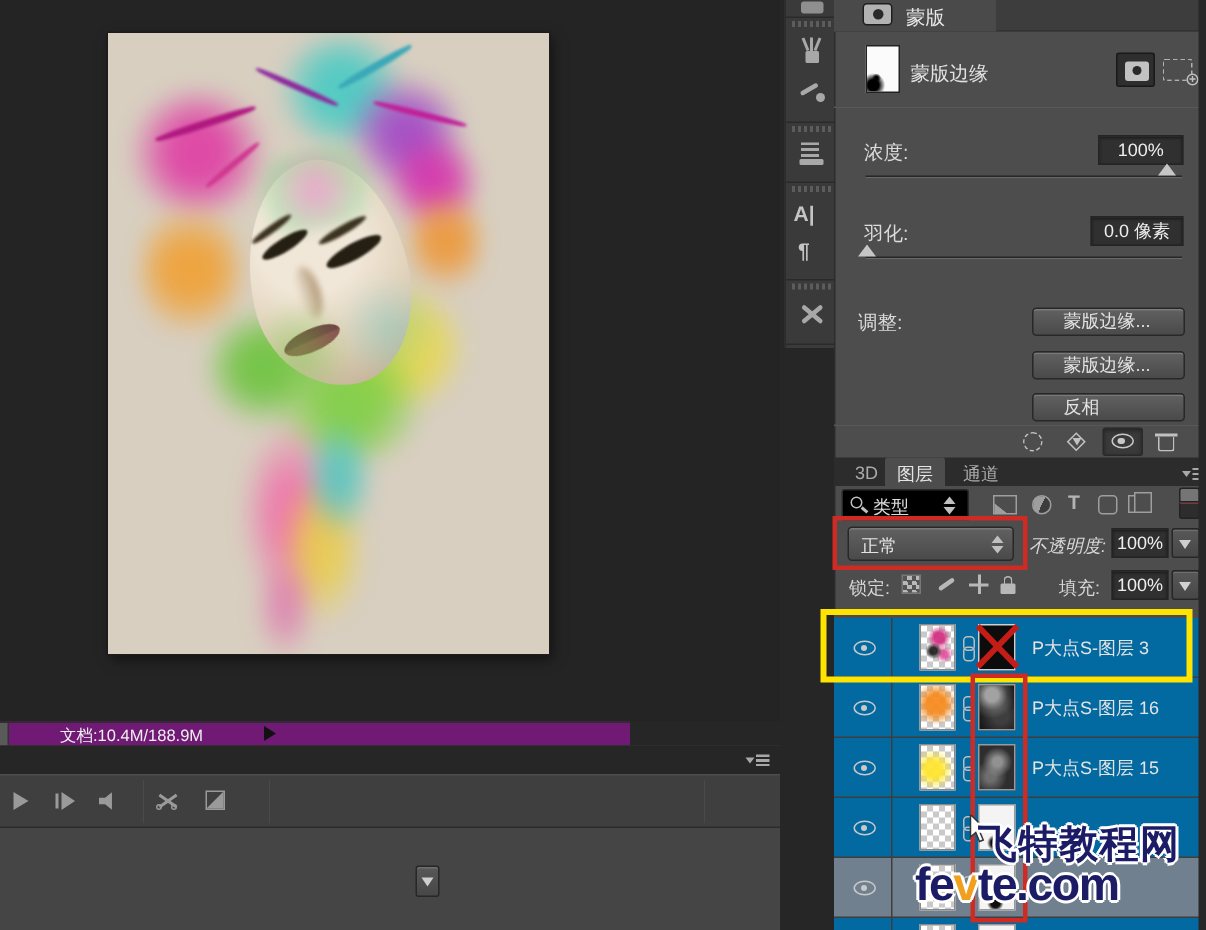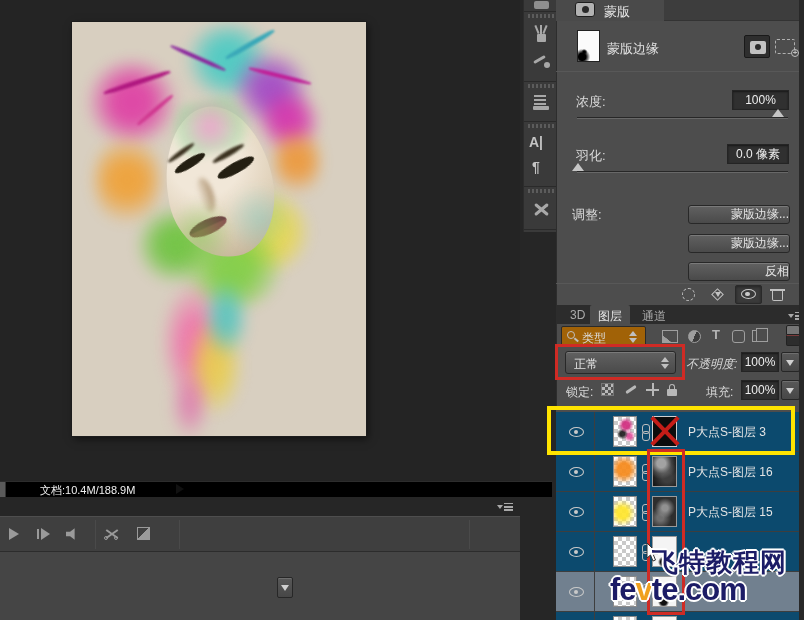--- a/index.html
+++ b/index.html
@@ -44,21 +44,21 @@
   .eyeR  { left:52px; top:60px; width:41px; height:11px; background:#241f12; transform:rotate(-17deg); border-radius:50%; filter:blur(.6px); }
   .browL { left:6px;  top:37px; width:32px; height:5px;  background:#3c3220; transform:rotate(-24deg); border-radius:50%; filter:blur(1px); }
   .browR { left:50px; top:47px; width:36px; height:6px;  background:#3c3220; transform:rotate(-18deg); border-radius:50%; filter:blur(1px); }
   .nose  { left:30px; top:68px; width:15px; height:36px; background:linear-gradient(90deg, transparent, #b09674); transform:rotate(-6deg); filter:blur(2px); border-radius:50%; }
   .lips  { left:13px; top:110px; width:40px; height:15px; background:linear-gradient(#6e3c44 45%, #8d4b52 55%); transform:rotate(-12deg); border-radius:50%; filter:blur(.5px); }
   .face-tint-g { left:-12px; top:88px; width:70px; height:72px; background:radial-gradient(circle, rgba(118,198,66,.5), transparent 70%); filter:blur(5px); }
   .face-tint-c { left:55px; top:80px; width:60px; height:80px; background:radial-gradient(circle, rgba(90,200,200,.35), transparent 70%); filter:blur(5px); }
   .face-tint-m { left:14px; top:-6px; width:84px; height:52px; background:radial-gradient(circle, rgba(226,70,184,.4), rgba(110,214,130,.35) 60%, transparent 80%); filter:blur(5px); }
 
   
-  #status-bar { left:0; top:481px; width:552px; height:16px; background:#000000; border-top:1px solid #2d2d2d; }
+  #status-bar { left:0; top:481px; width:420px; height:16px; background:#701a75; border-top:1px solid #2d2d2d; }
   #zoom-stub { left:0; top:0; width:6px; height:15px; background:#5a5a5a; border-right:1px solid #333; }
   #doc-info { left:40px; top:1px; font-size:11px; color:#f0f0f0; }
   #status-flyout { left:176px; top:2px; width:0; height:0; border-top:5px solid transparent; border-bottom:5px solid transparent; border-left:8px solid #111; }
 
   
   #timeline { left:0; top:497px; width:520px; height:123px; background:#454545; }
   #tl-tabstrip { left:0; top:0; width:520px; height:19px; background:#262626; }
   .panel-menu { width:16px; height:10px; }
   .panel-menu .tri { position:absolute; left:0; top:3px; width:0; height:0; border-left:3px solid transparent; border-right:3px solid transparent; border-top:4px solid #a8a8a8; }
   .panel-menu .lines { position:absolute; left:7px; top:1px; width:9px; height:8px;
@@ -120,38 +120,38 @@
   #badge-mask { left:744px; top:35px; width:26px; height:23px; background:#2e2e2e; border:1px solid #191919; border-radius:2px; }
   #badge-mask i { position:absolute; left:5px; top:4.5px; width:16px; height:13px; background:#c2c2c2; border-radius:2px; }
   #badge-mask i b { position:absolute; left:5px; top:3.5px; width:6px; height:6px; background:#2a2a2a; border-radius:50%; }
   #badge-vector { left:775px; top:39px; width:20px; height:15px; border:1px dashed #b0b0b0; border-radius:2px; }
   #badge-vector b { position:absolute; right:-5px; bottom:-4px; width:8px; height:8px; border-radius:50%; background:#4d4d4d; border:1px solid #c0c0c0; color:#c0c0c0; font-size:8px; line-height:6px; text-align:center; }
   .hdiv { position:absolute; left:556px; width:248px; height:1px; background:#3a3a3a; border-bottom:1px solid #585858; }
   .slider-label { font-size:13px; color:#dadada; }
   .value-box { background:#303030; border:1px solid #242424; box-shadow:inset 0 1px 2px rgba(0,0,0,.5); font-size:12px; color:#eee; text-align:center; }
   .slider-track { position:absolute; height:2px; background:#272727; border-bottom:1px solid #686868; }
   .slider-thumb { position:absolute; width:0; height:0; border-left:6px solid transparent; border-right:6px solid transparent; border-bottom:8px solid #c6c6c6; }
-  .ps-btn { background:linear-gradient(#616161,#4a4a4a); border:1px solid #282828; box-shadow:inset 0 1px 0 #7a7a7a; border-radius:3px; font-size:12px; color:#e4e4e4; text-align:right; }
+  .ps-btn { background:linear-gradient(#616161,#4a4a4a); border:1px solid #282828; box-shadow:inset 0 1px 0 #7a7a7a; border-radius:3px; font-size:12px; color:#e4e4e4; text-align:left;padding-left:20px; }
   #dash-circle { left:682px; top:288px; width:13px; height:13px; border:1px dashed #c2c2c2; border-radius:50%; }
   #apply-ic { left:711px; top:288px; width:14px; height:14px; }
   #apply-ic i { position:absolute; left:2px; top:2px; width:9px; height:9px; border:1.5px solid #c2c2c2; transform:rotate(45deg); }
   #apply-ic b { position:absolute; left:4px; top:4px; width:0; height:0; border-left:3px solid transparent; border-right:3px solid transparent; border-top:5px solid #c2c2c2; }
   #eye-btn { left:735px; top:285px; width:27px; height:19px; background:#3a3a3a; border:1px solid #292929; box-shadow:inset 0 1px 3px rgba(0,0,0,.4); border-radius:2px; }
   .eye { width:15px; height:10px; border:1.5px solid #cscsc; border:1.5px solid #c9c9c9; border-radius:50%; position:relative; }
   .eye::after { content:""; position:absolute; left:3.5px; top:1.5px; width:4.5px; height:4.5px; border-radius:50%; background:#c9c9c9; }
   #trash-ic { left:770px; top:287px; width:15px; height:15px; }
   #trash-ic i { position:absolute; left:2px; top:4px; width:11px; height:10px; border:1.5px solid #c2c2c2; border-top:none; border-radius:0 0 2px 2px; }
   #trash-ic b { position:absolute; left:0; top:2px; width:15px; height:2px; background:#c2c2c2; }
 
   
   #layers-tabbar { left:556px; top:305px; width:248px; height:19px; background:#2c2c2c; }
   .ptab { position:absolute; top:0; height:19px; font-size:12px; color:#ababab; padding:3px 8px 0; }
   .ptab.active { background:#4d4d4d; color:#e4e4e4; border-radius:2px 2px 0 0; }
   #filter-row { left:556px; top:324px; width:248px; height:26px; }
-  #type-combo { position:absolute; left:5px; top:2px; width:85px; height:21px; background:#a16207; border:1px solid #2a2a2a; border-radius:2px 2px 0 0; }
+  #type-combo { position:absolute; left:5px; top:2px; width:85px; height:21px; background:#000000; border:1px solid #2a2a2a; border-radius:2px 2px 0 0; }
   .mag { position:absolute; left:5px; top:4px; width:8px; height:8px; border:1.5px solid #c0c0c0; border-radius:50%; }
   .mag::after { content:""; position:absolute; left:6px; top:7px; width:5px; height:1.5px; background:#c0c0c0; transform:rotate(40deg); }
   .updown { position:absolute; width:8px; height:12px; }
   .updown::before { content:""; position:absolute; left:0; top:0; border-left:4px solid transparent; border-right:4px solid transparent; border-bottom:5px solid #c0c0c0; }
   .updown::after { content:""; position:absolute; left:0; top:7px; border-left:4px solid transparent; border-right:4px solid transparent; border-top:5px solid #c0c0c0; }
   #type-label { position:absolute; left:20px; top:3px; font-size:12px; color:#dcdcdc; }
   .f-ic { position:absolute; top:6px; }
   #fi-pixel { left:106px; width:16px; height:13px; border:1px solid #9e9e9e; background:linear-gradient(to top right, #9e9e9e 28%, transparent 30%); }
   #fi-adj { left:132px; width:13px; height:13px; border-radius:50%; background:linear-gradient(115deg, #9e9e9e 50%, #3c3c3c 50%); border:1px solid #9e9e9e; }
   #fi-type { left:156px; top:3px; font-size:13px; font-weight:bold; color:#b4b4b4; }
@@ -173,21 +173,21 @@
   #lk-brush i { position:absolute; left:1px; top:5px; width:12px; height:3px; background:#b8b8b8; transform:rotate(-35deg); border-radius:2px; }
   #lk-move { left:45px; width:13px; height:13px; }
   #lk-move::before { content:""; position:absolute; left:5.5px; top:0; width:2px; height:13px; background:#b8b8b8; }
   #lk-move::after { content:""; position:absolute; left:0; top:5.5px; width:13px; height:2px; background:#b8b8b8; }
   #lk-lock { left:66px; width:11px; height:14px; }
   #lk-lock i { position:absolute; left:0; top:6px; width:10px; height:7px; background:#b8b8b8; border-radius:1px; }
   #lk-lock b { position:absolute; left:2px; top:1px; width:6px; height:6px; border:1.5px solid #b8b8b8; border-bottom:none; border-radius:3px 3px 0 0; }
 
   
   #layer-rows { left:556px; top:407px; width:248px; height:213px; overflow:hidden; background:#4d4d4d; }
-  .lrow { position:absolute; left:0; width:248px; height:40px; border-bottom:1px solid #3e3e3e; background:#0c4a6e; }
+  .lrow { position:absolute; left:0; width:248px; height:40px; border-bottom:1px solid #3e3e3e; background:#0369a1; }
   .lrow.sel { background:#71808f; }
   .eye-cell { position:absolute; left:0; top:0; width:39px; height:40px; border-right:1px solid #3e3e3e; }
   .eye-cell .eye { position:absolute; left:13px; top:15px; }
   .thumb { position:absolute; left:57px; top:4px; width:24px; height:31px; border:1px solid #8a8a8a;
       background-color:#fff; background-image:repeating-conic-gradient(#c9c9c9 0 25%, #fff 0 50%); background-size:8px 8px; }
   .thumb::after { content:""; position:absolute; inset:0; }
   .chain { position:absolute; left:85px; top:12px; width:8px; height:16px; }
   .chain::before, .chain::after { content:""; position:absolute; left:1px; width:6px; height:8px; border:1.5px solid #bdbdbd; border-radius:3px; }
   .chain::before { top:0; } .chain::after { top:7px; }
   .mask { position:absolute; left:96px; top:4px; width:25px; height:31px; border:1px solid #9a9a9a; }

